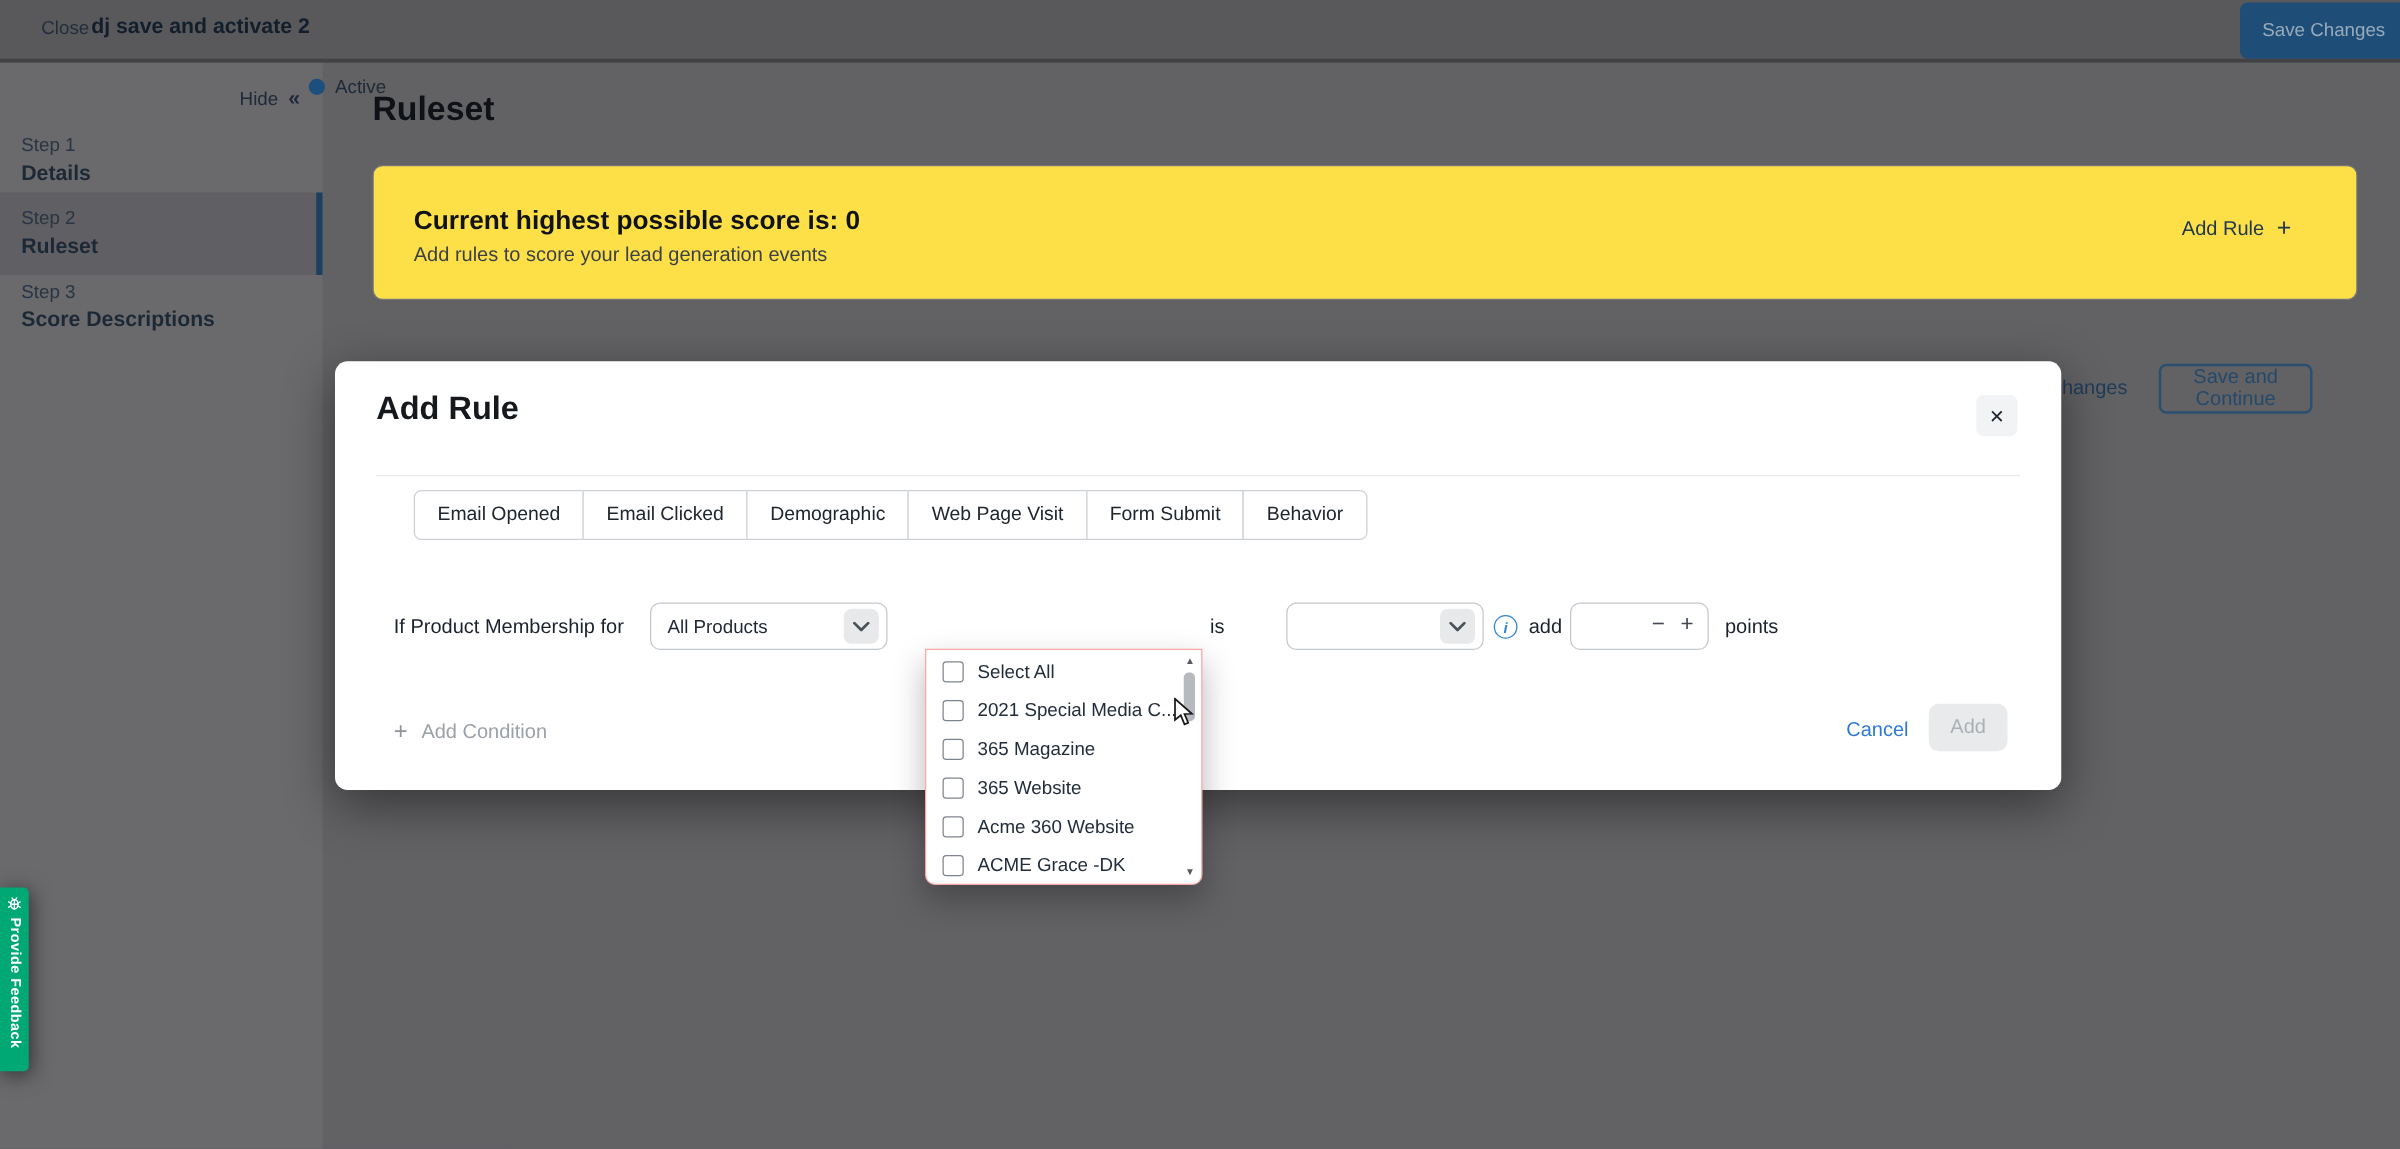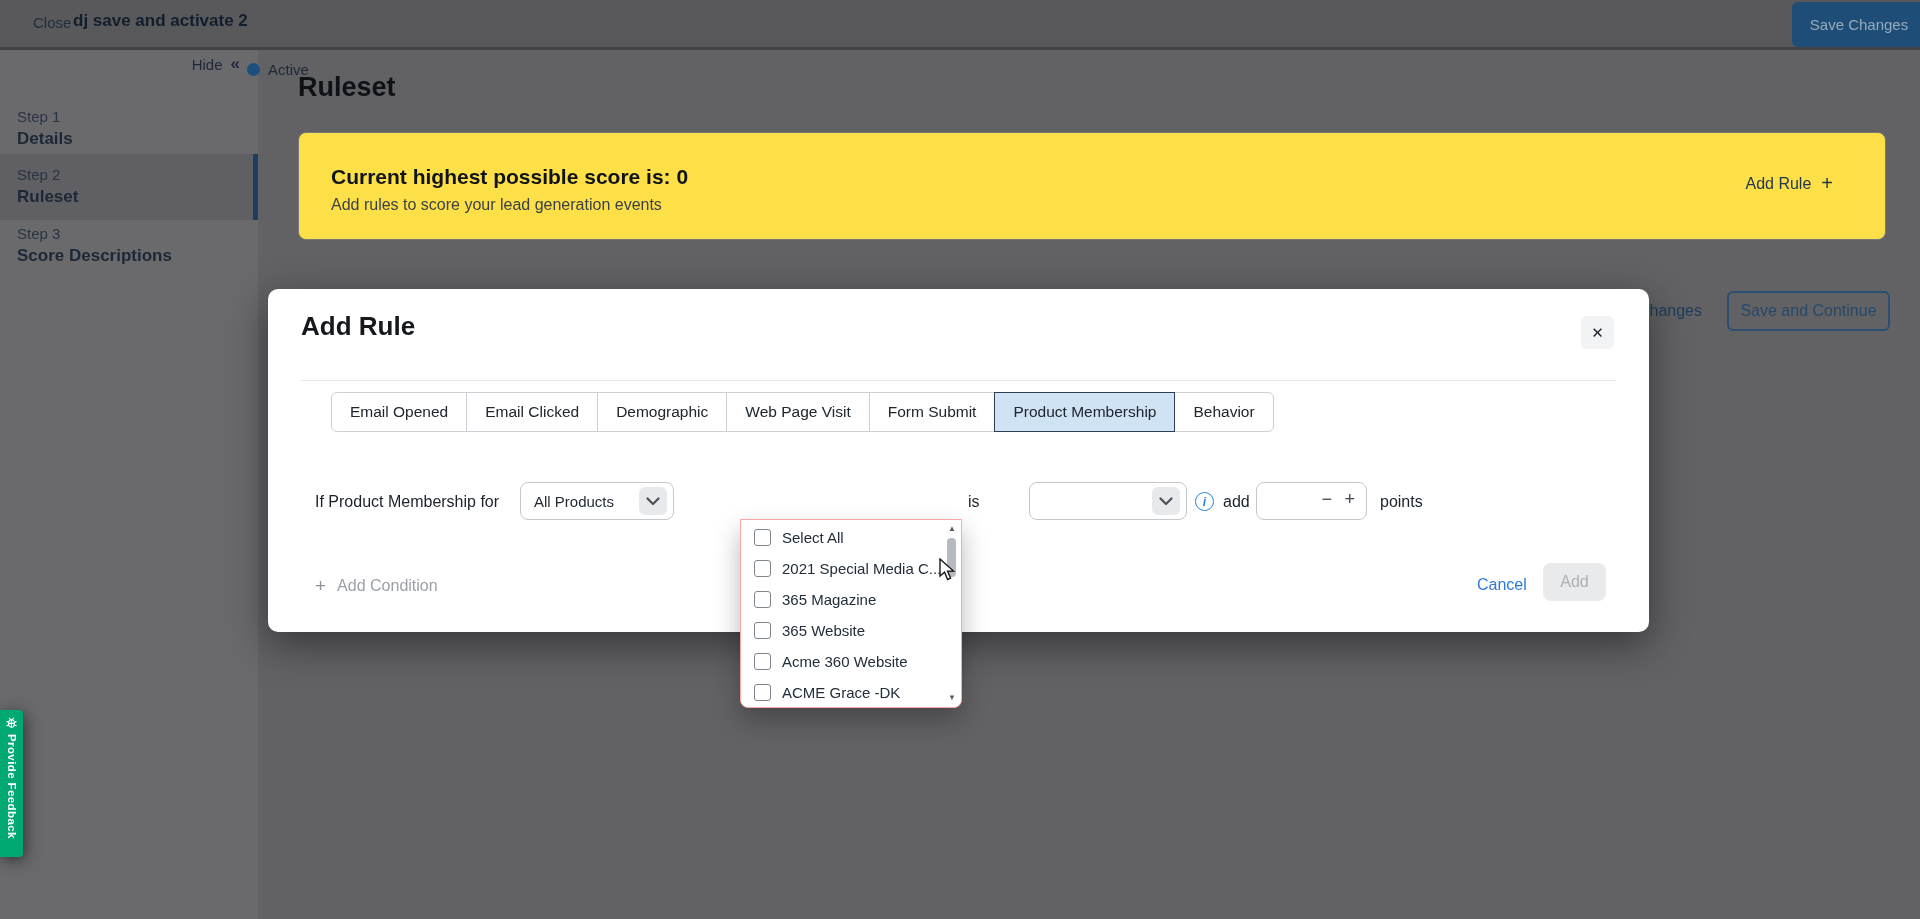--- a/index.html
+++ b/index.html
@@ -23,41 +23,41 @@
   .topbar-status { position:absolute; left:247px; top:13px; font-size:15px; color:#1d2937; display:flex; align-items:center; gap:8px;margin-top:48px;}
   .status-dot { width:13px; height:13px; border-radius:50%; background:#1d4f7e; display:inline-block; }
   .topbar-btn {
     position:absolute; top:2px; height:45px; background:#1e4e78; color:#97aabc;
     border:none; border-radius:6px; font-size:15px; font-family:inherit; text-align:center;
   }
   .btn-deactivate { left:1556px; width:231px; }
   .btn-save { left:1792px; width:134px; }
 
   .sidebar { position:absolute; left:0; top:50px; width:258px; height:869px; background:#6a6a6d; z-index:1; }
-  .sidebar-hide { position:absolute; right:18px; top:4px; font-size:15px; color:#20293a; display:flex; gap:8px; align-items:center;margin-left:44px;}
+  .sidebar-hide { position:absolute; right:18px; top:19px; font-size:15px; color:#20293a; display:flex; gap:8px; align-items:center;margin-left:44px;}
   .sidebar-hide .chev { font-size:17px; font-weight:700; }
   .side-item { position:absolute; left:0; width:258px; padding:10px 0 12px 17px; }
   .side-item .step { font-size:15px; color:#2a3442; line-height:21px; }
   .side-item .name { font-size:17px; font-weight:700; color:#1d2836; line-height:23px; }
   .side-item.sel { background:#606064; border-right:5px solid #1c3e60; }
   .si-1 { top:46px; } .si-2 { top:104px; } .si-3 { top:163px; }
 
   .main-heading { position:absolute; left:298px; top:72px; font-size:27px; font-weight:800; color:#0e1116; z-index:1;}
   .score-card {
     position:absolute; left:298px; top:132px; width:1588px; height:108px; z-index:1;
     background:#fde047; border:1px solid #77777b; border-radius:8px;
   }
   .card-title { position:absolute; left:32px; top:32px; font-size:21px; font-weight:700; color:#101319; }
   .card-sub { position:absolute; left:32px; top:63px; font-size:16px; color:#3c4148; }
   .card-addrule { position:absolute; right:52px; top:39px; font-size:16px; color:#21384f; display:flex; align-items:center; gap:10px;}
   .card-addrule .plus { font-size:20px; font-weight:400; }
 
   .bg-discard { position:absolute; left:1562px; top:302px; width:140px; text-align:right; font-size:16px; color:#1e3c59; z-index:1;}
   .bg-savecontinue {
-    position:absolute; left:1727px; top:291px; width:163px; height:40px; z-index:1;
+    position:absolute; left:1727px; top:291px; width:123px; height:40px; z-index:1;
     border:2px solid #2a4f70; border-radius:6px; background:transparent;
     color:#25496a; font-size:16px; font-family:inherit;
   }
 
   
   .modal {
     position:absolute; left:268px; top:289px; width:1381px; height:343px; z-index:10;
     background:#ffffff; border-radius:10px; box-shadow:0 12px 40px rgba(0,0,0,.45);
   }
   .modal-title { position:absolute; left:33px; top:22px; font-size:26px; font-weight:600; color:#15181c; }
@@ -77,21 +77,21 @@
   .tab.sel { background:#cfe3f5; border:1px solid #2b4055; z-index:2; }
 
   .form-label { position:absolute; left:47px; top:204px; font-size:16px; color:#1b222c; }
   .inline-txt { position:absolute; top:204px; font-size:16px; color:#1b222c; }
 
   .select-box {
     position:absolute; top:193px; height:38px; background:#fff;
     border:1.5px solid #c3c8cd; border-radius:8px;
     display:flex; align-items:center; padding:0 6px 0 13px; font-size:15px; color:#1f2733;
   }
-  .sel-products { left:252px; width:154px; }
+  .sel-products { left:252px; width:190px; }
   .sel-value { left:761px; width:158px; }
   .select-box .label { flex:1; }
   .chev-pill {
     width:28px; height:28px; border-radius:6px; background:#e7e9eb;
     display:flex; align-items:center; justify-content:center;
   }
   .chev-svg { stroke:#4a5158; stroke-width:2.2; fill:none; stroke-linecap:round; stroke-linejoin:round; }
 
   .filter-combo {
     position:absolute; left:472px; top:191px; width:221px; height:40px; background:#fff;
@@ -200,21 +200,20 @@
   <div class="modal-title">Add Rule</div>
   <button class="modal-close">✕</button>
   <div class="modal-divider"></div>
 
   <div class="tabs">
     <div class="tab">Email Opened</div>
     <div class="tab">Email Clicked</div>
     <div class="tab">Demographic</div>
     <div class="tab">Web Page Visit</div>
     <div class="tab">Form Submit</div>
-    <div class="tab sel">Product Membership</div>
     <div class="tab">Behavior</div>
   </div>
 
   <span class="form-label">If Product Membership for</span>
 
   <div class="select-box sel-products">
     <span class="label">All Products</span>
     <span class="chev-pill">
       <svg class="chev-svg" width="14" height="9" viewBox="0 0 14 9">
           <path d="M1.5 1.5 L7 7 L12.5 1.5"></path>

